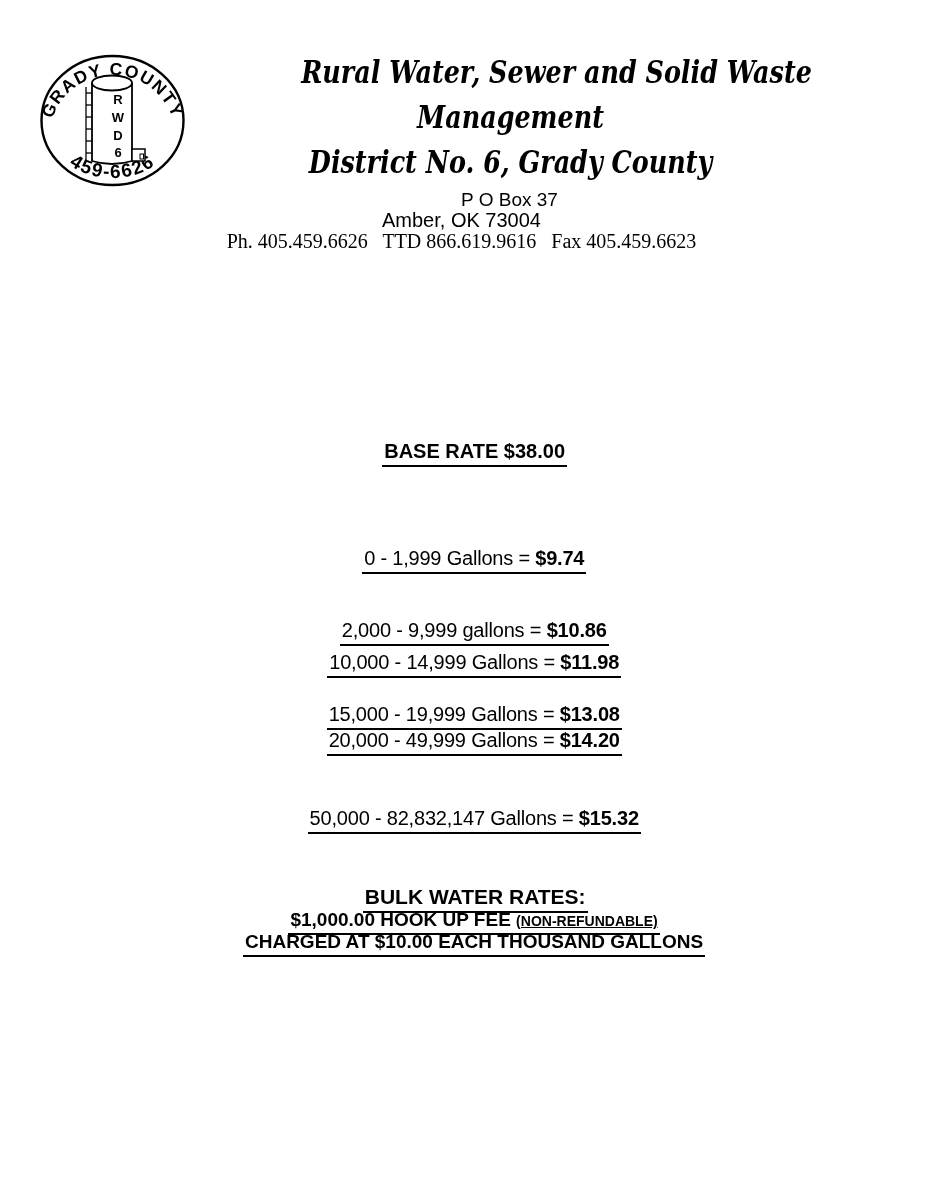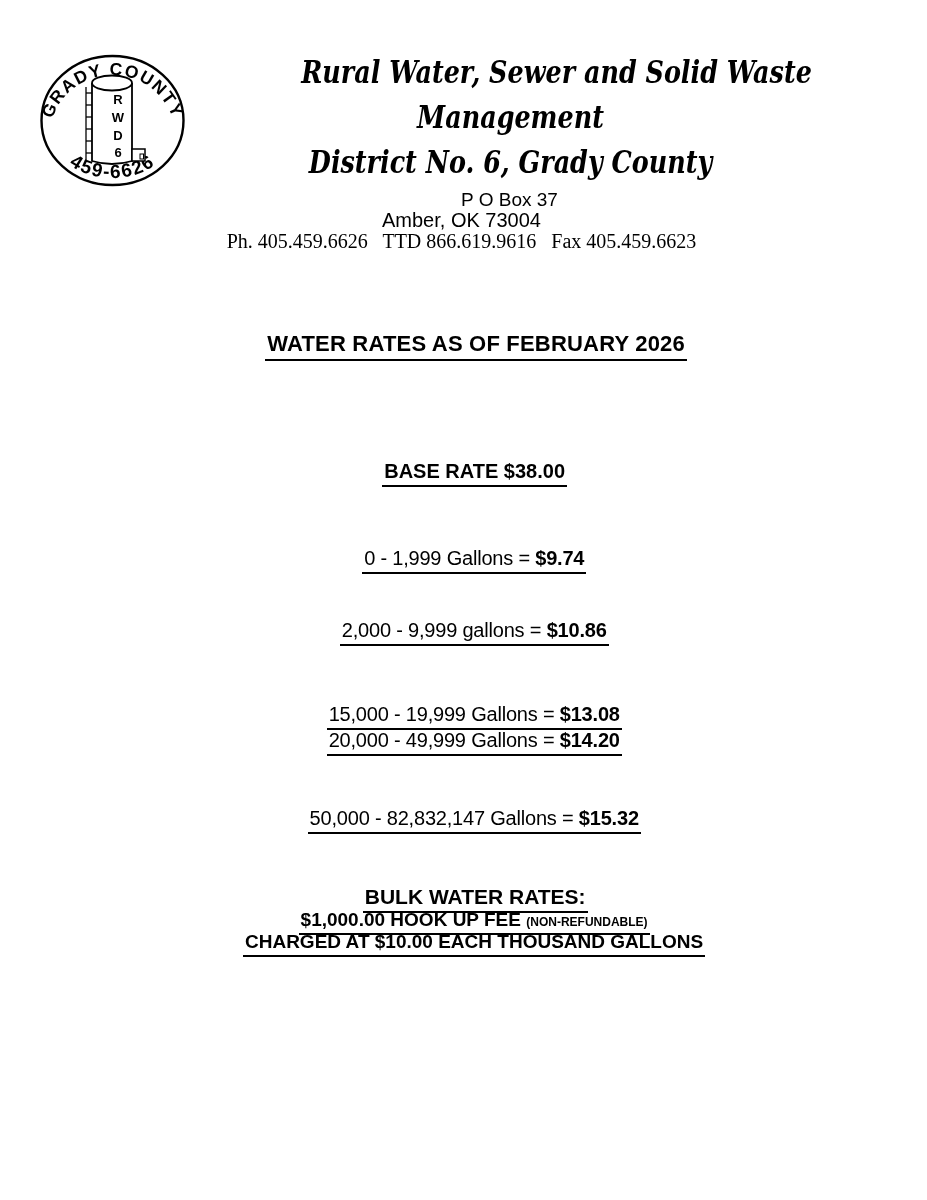--- a/index.html
+++ b/index.html
@@ -33,21 +33,21 @@
   .addr-serif  { font-family:"Liberation Serif", serif; font-size:20px; }
 
   .u { display:inline-block; border-bottom:2px solid #000; padding:0 2px 2px 2px; }
 
   .h-water { font-size:22px; font-weight:700; letter-spacing:0.2px; }
   .h-base  { font-size:20px; font-weight:700; }
   .tier    { font-size:20px; letter-spacing:-0.2px; }
   .tier b  { font-weight:700; }
   .bulk-title { font-size:21px; font-weight:700; }
   .bulk-line  { font-size:19px; font-weight:700; }
-  .bulk-note  { font-size:12px; font-weight:700; }
+  .bulk-note  { font-size:14px; font-weight:700;text-decoration:underline; }
 
   .logo-box { position:absolute; left:38px; top:53px; }
   .logo-arc-text { font-family:"Liberation Sans", sans-serif; font-weight:700; fill:#000; }
   .logo-tank-letter { font-family:"Liberation Sans", sans-serif; font-weight:700; font-size:13px; fill:#000; text-anchor:middle; }
 </style>
 </head>
 <body>
 
 <div class="page">
 
@@ -92,33 +92,33 @@
   </div>
 
   <div class="abs-line script shift93" style="top:55px">Rural Water, Sewer and Solid Waste</div>
   <div class="abs-line script shift47" style="top:100px">Management</div>
   <div class="abs-line script shift47" style="top:145px">District No. 6, Grady County</div>
 
   <div class="abs-line addr-sans-1 shift46" style="top:189px">P O Box 37</div>
   <div class="abs-line addr-sans-2 shift-2" style="top:209px">Amber, OK 73004</div>
   <div class="abs-line addr-serif shift-2" style="top:230px">Ph. 405.459.6626   TTD 866.619.9616   Fax 405.459.6623</div>
 
-  <div class="abs-line h-water" style="top:306px">
-    <span class="u">WATER RATES AS OF FEBRUARY 2026</span>
-  </div>
 
-  <div class="abs-line h-base" style="top:437px">
+  <div class="abs-line h-base" style="top:417px">
     <span class="u">BASE RATE $38.00</span>
   </div>
 
   <div class="abs-line tier" style="top:524px">
     <span class="u"><span>0 - 1,999 Gallons = </span><b>$9.74</b></span>
   </div>
   <div class="abs-line tier" style="top:596px">
     <span class="u"><span>2,000 - 9,999 gallons = </span><b>$10.86</b></span>
+  </div>
+  <div class="abs-line tier" style="top:628px">
+    <span class="u"><span>10,000 - 14,999 Gallons = </span><b>$11.98</b></span>
   </div>
   <div class="abs-line tier" style="top:680px">
     <span class="u"><span>15,000 - 19,999 Gallons = </span><b>$13.08</b></span>
   </div>
   <div class="abs-line tier" style="top:706px">
     <span class="u"><span>20,000 - 49,999 Gallons = </span><b>$14.20</b></span>
   </div>
   <div class="abs-line tier" style="top:784px">
     <span class="u"><span>50,000 - 82,832,147 Gallons = </span><b>$15.32</b></span>
   </div>

